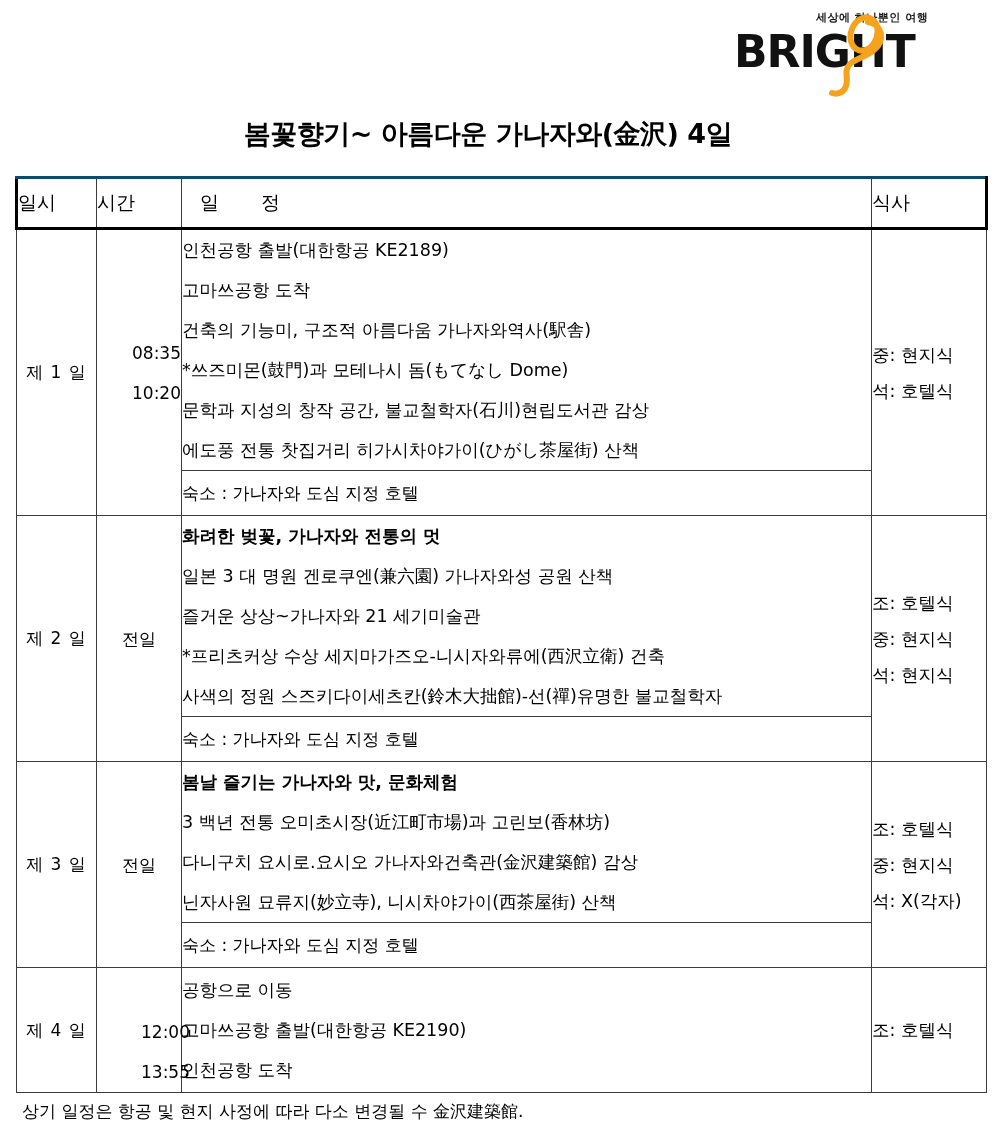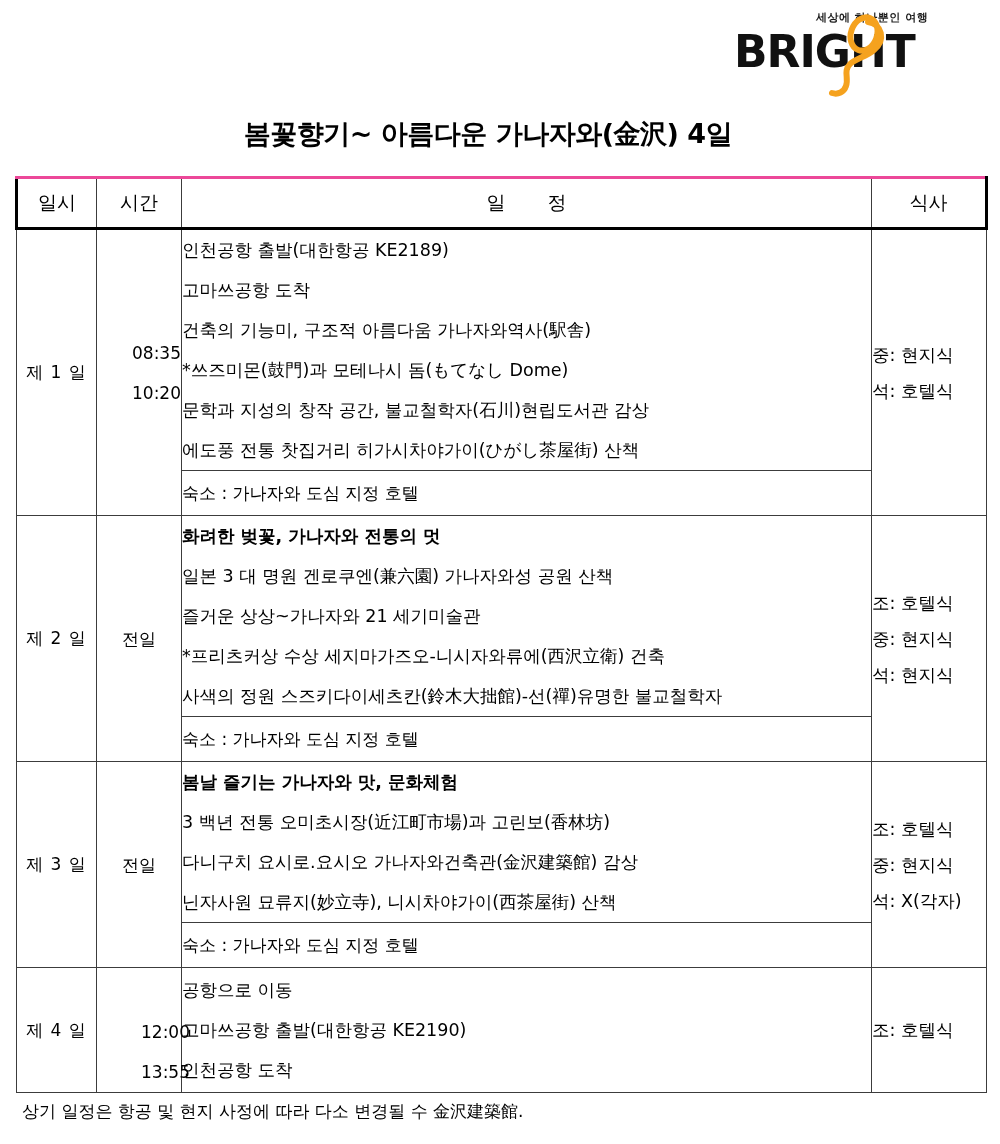--- a/index.html
+++ b/index.html
@@ -88,23 +88,22 @@
     vertical-align: middle;
     font-size: 17px;
   }
   col.c-date  { width: 80px; }
   col.c-time  { width: 85px; }
   col.c-sched { width: 690px; }
   col.c-meal  { width: 115px; }
 
   
   tr.head-row td {
-    border-top: 3px solid #ec4899;
+    border-top: 3px solid #0c4a6e;
     border-bottom: 3px solid #000;
-    text-align: center;
     height: 48px;
     font-size: 19px;
   }
   tr.head-row td.head-first { border-left: 3px solid #000; }
   tr.head-row td.head-last  { border-right: 3px solid #000; }
   .sched-head-spaced { letter-spacing: 18px; padding-left: 18px; }
 
   td.cell-date {
     text-align: center;
     font-size: 19px;

